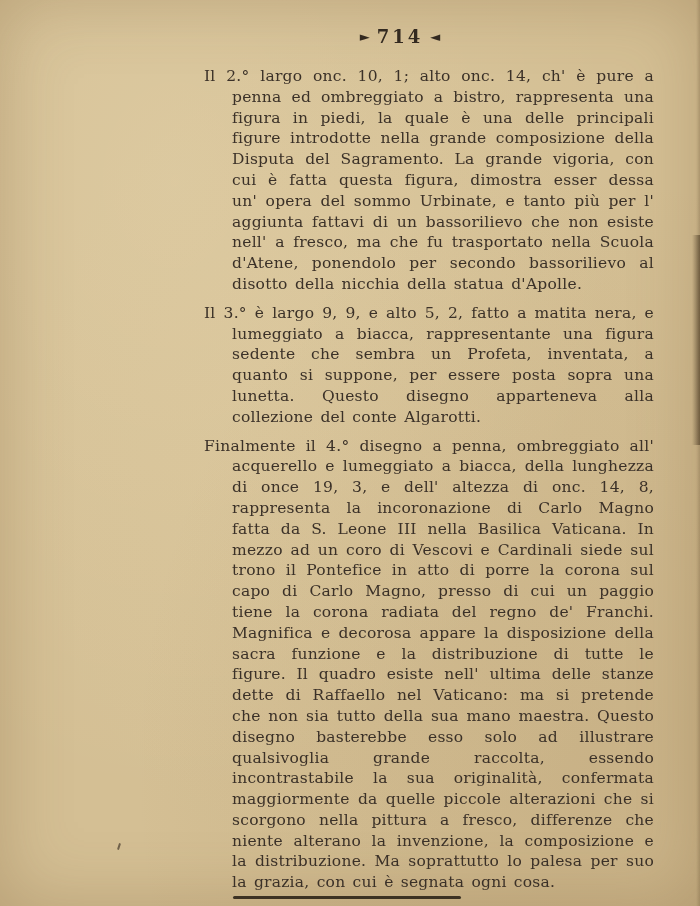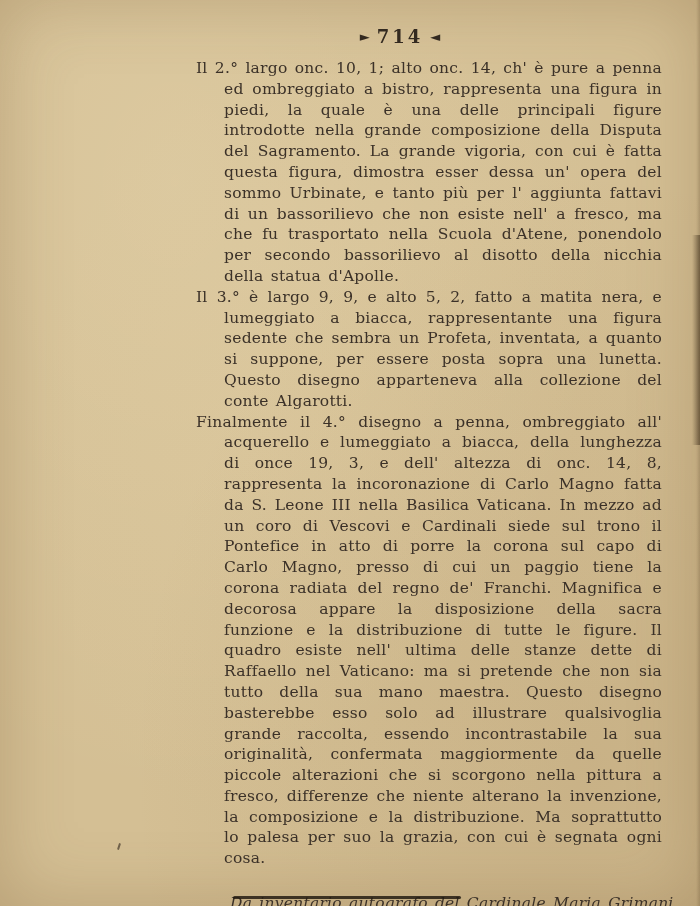--- a/index.html
+++ b/index.html
@@ -95,21 +95,21 @@
     top: 58px;
     left: 196px;
     width: 466px;
     font-size: 15.5px;
     line-height: 20.8px;
     letter-spacing: 0.25px;
     word-spacing: 2px;
     text-align: justify;
   }
   p.entry {
-    margin: 0;
+    margin: 8px;
     padding-left: 28px;
     text-indent: -28px;
   }
   p.colophon {
     margin: 24px 0 0 0;
     font-style: italic;
     text-align: left;
     padding-left: 0;
   }
   .colophon .line {

